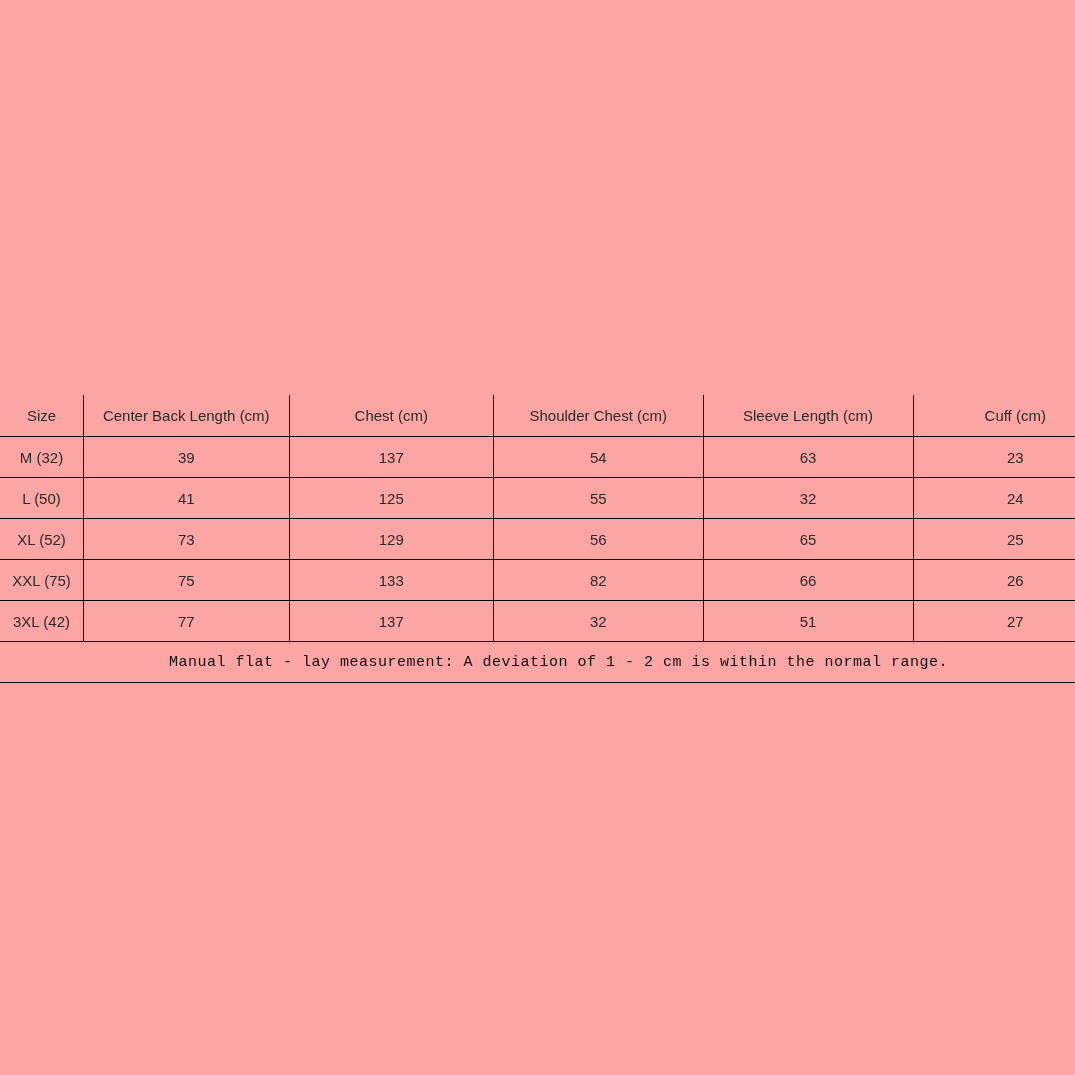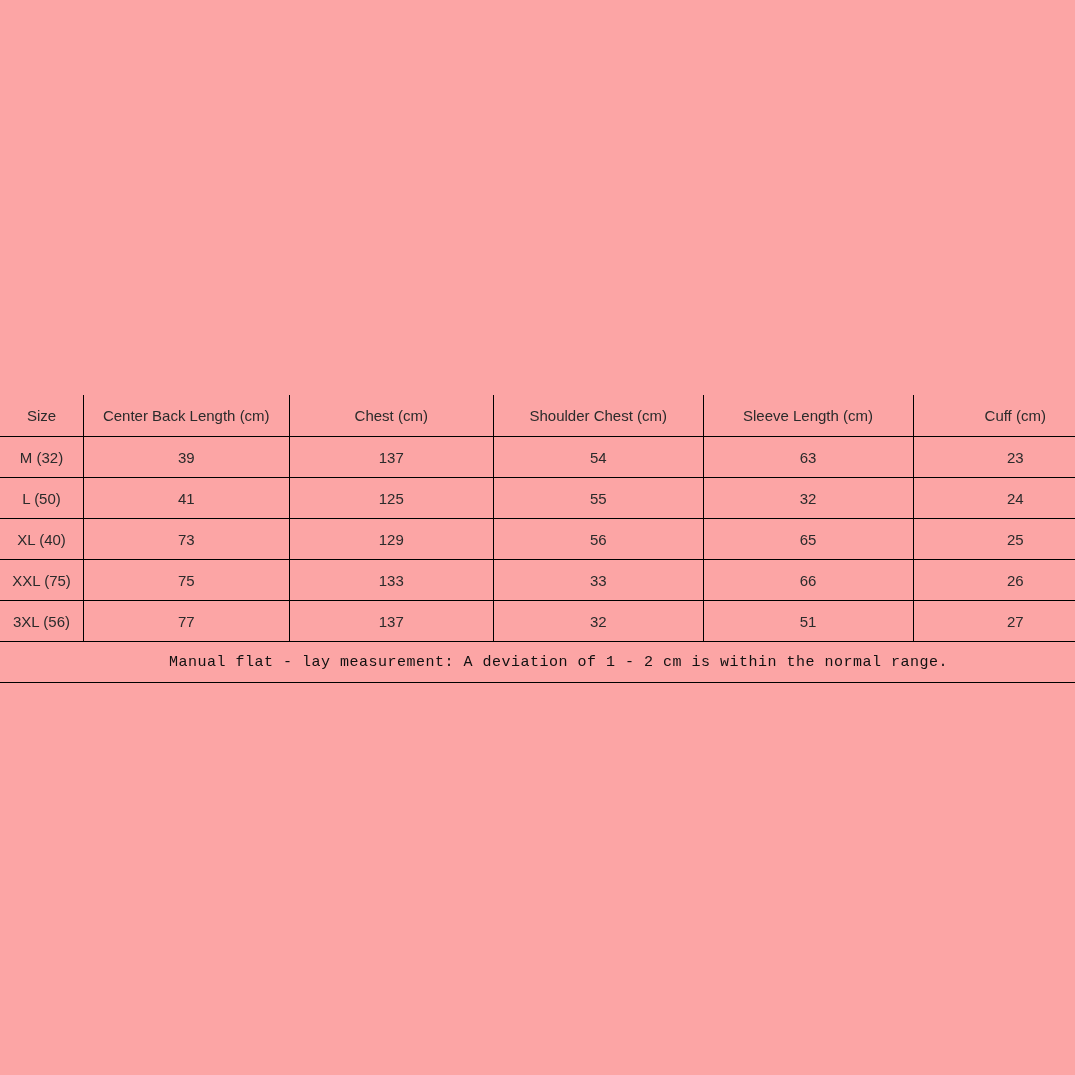--- a/index.html
+++ b/index.html
@@ -75,37 +75,37 @@
       </tr>
       <tr class="data-row">
         <td>L (50)</td>
         <td>41</td>
         <td>125</td>
         <td>55</td>
         <td>32</td>
         <td>24</td>
       </tr>
       <tr class="data-row">
-        <td>XL (40)</td>
+        <td>XL (52)</td>
         <td>73</td>
         <td>129</td>
         <td>56</td>
         <td>65</td>
         <td>25</td>
       </tr>
       <tr class="data-row">
         <td>XXL (75)</td>
         <td>75</td>
         <td>133</td>
-        <td>33</td>
+        <td>82</td>
         <td>66</td>
         <td>26</td>
       </tr>
       <tr class="data-row">
-        <td>3XL (56)</td>
+        <td>3XL (42)</td>
         <td>77</td>
         <td>137</td>
         <td>32</td>
         <td>51</td>
         <td>27</td>
       </tr>
       <tr>
         <td class="note-cell" colspan="6">Manual flat - lay measurement: A deviation of 1 - 2 cm is within the normal range.</td>
       </tr>
     </tbody>

